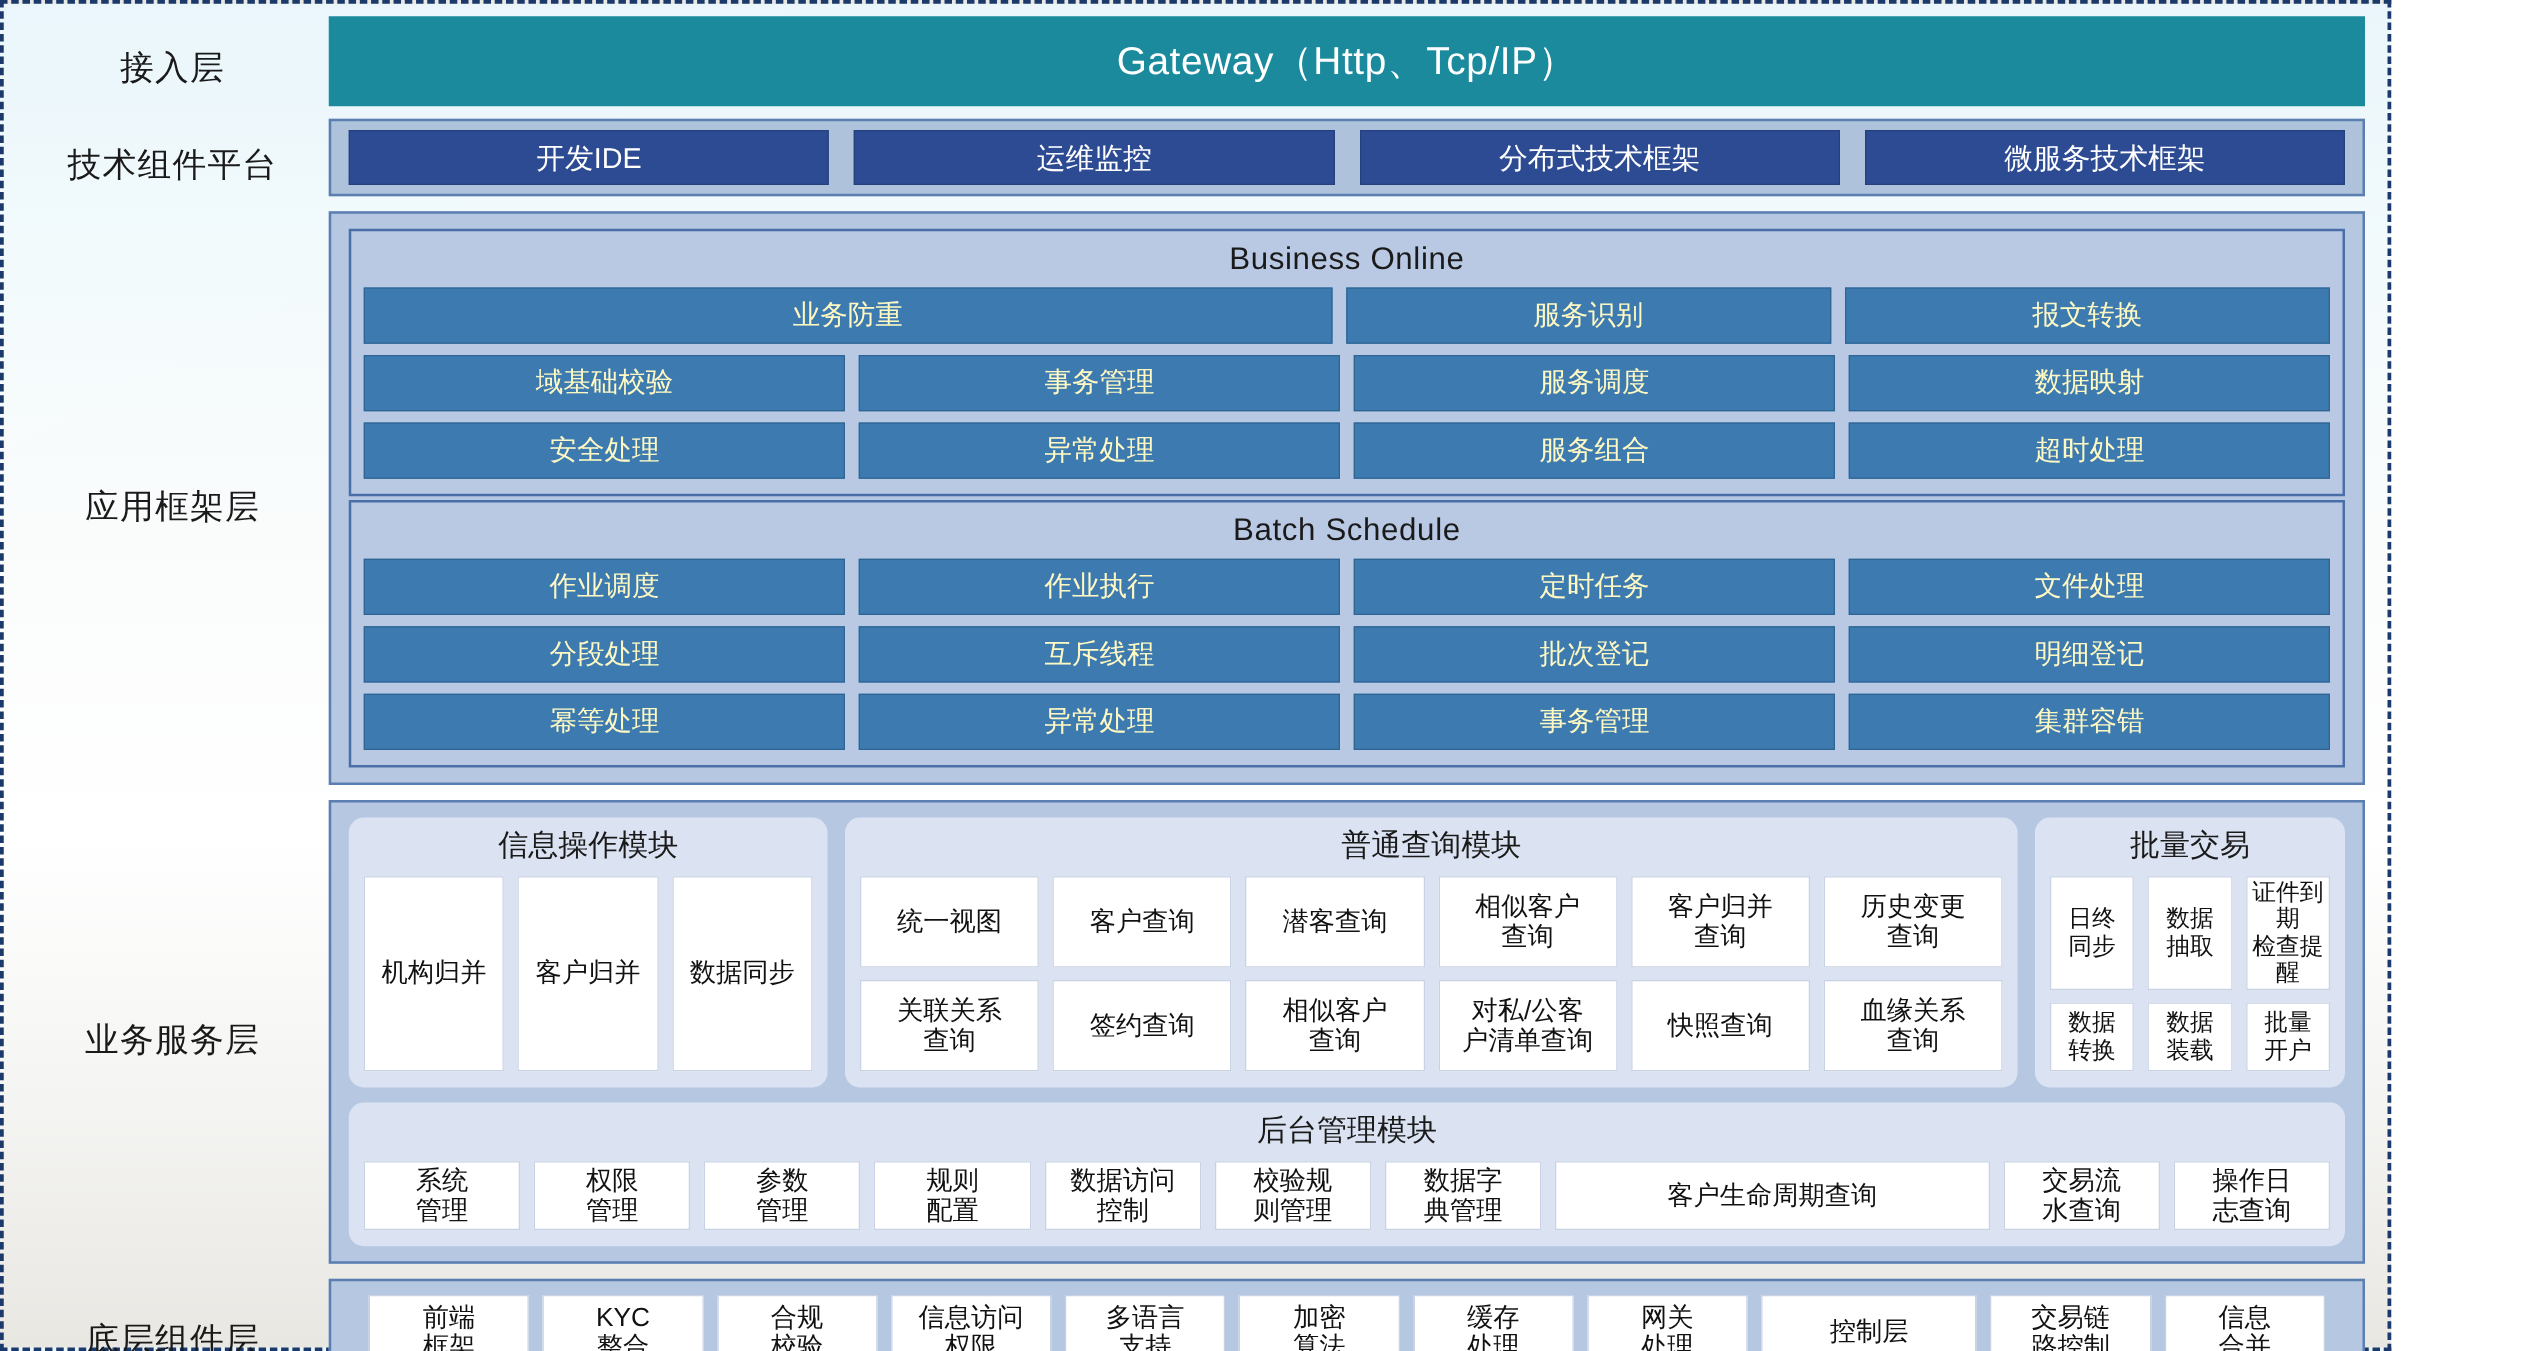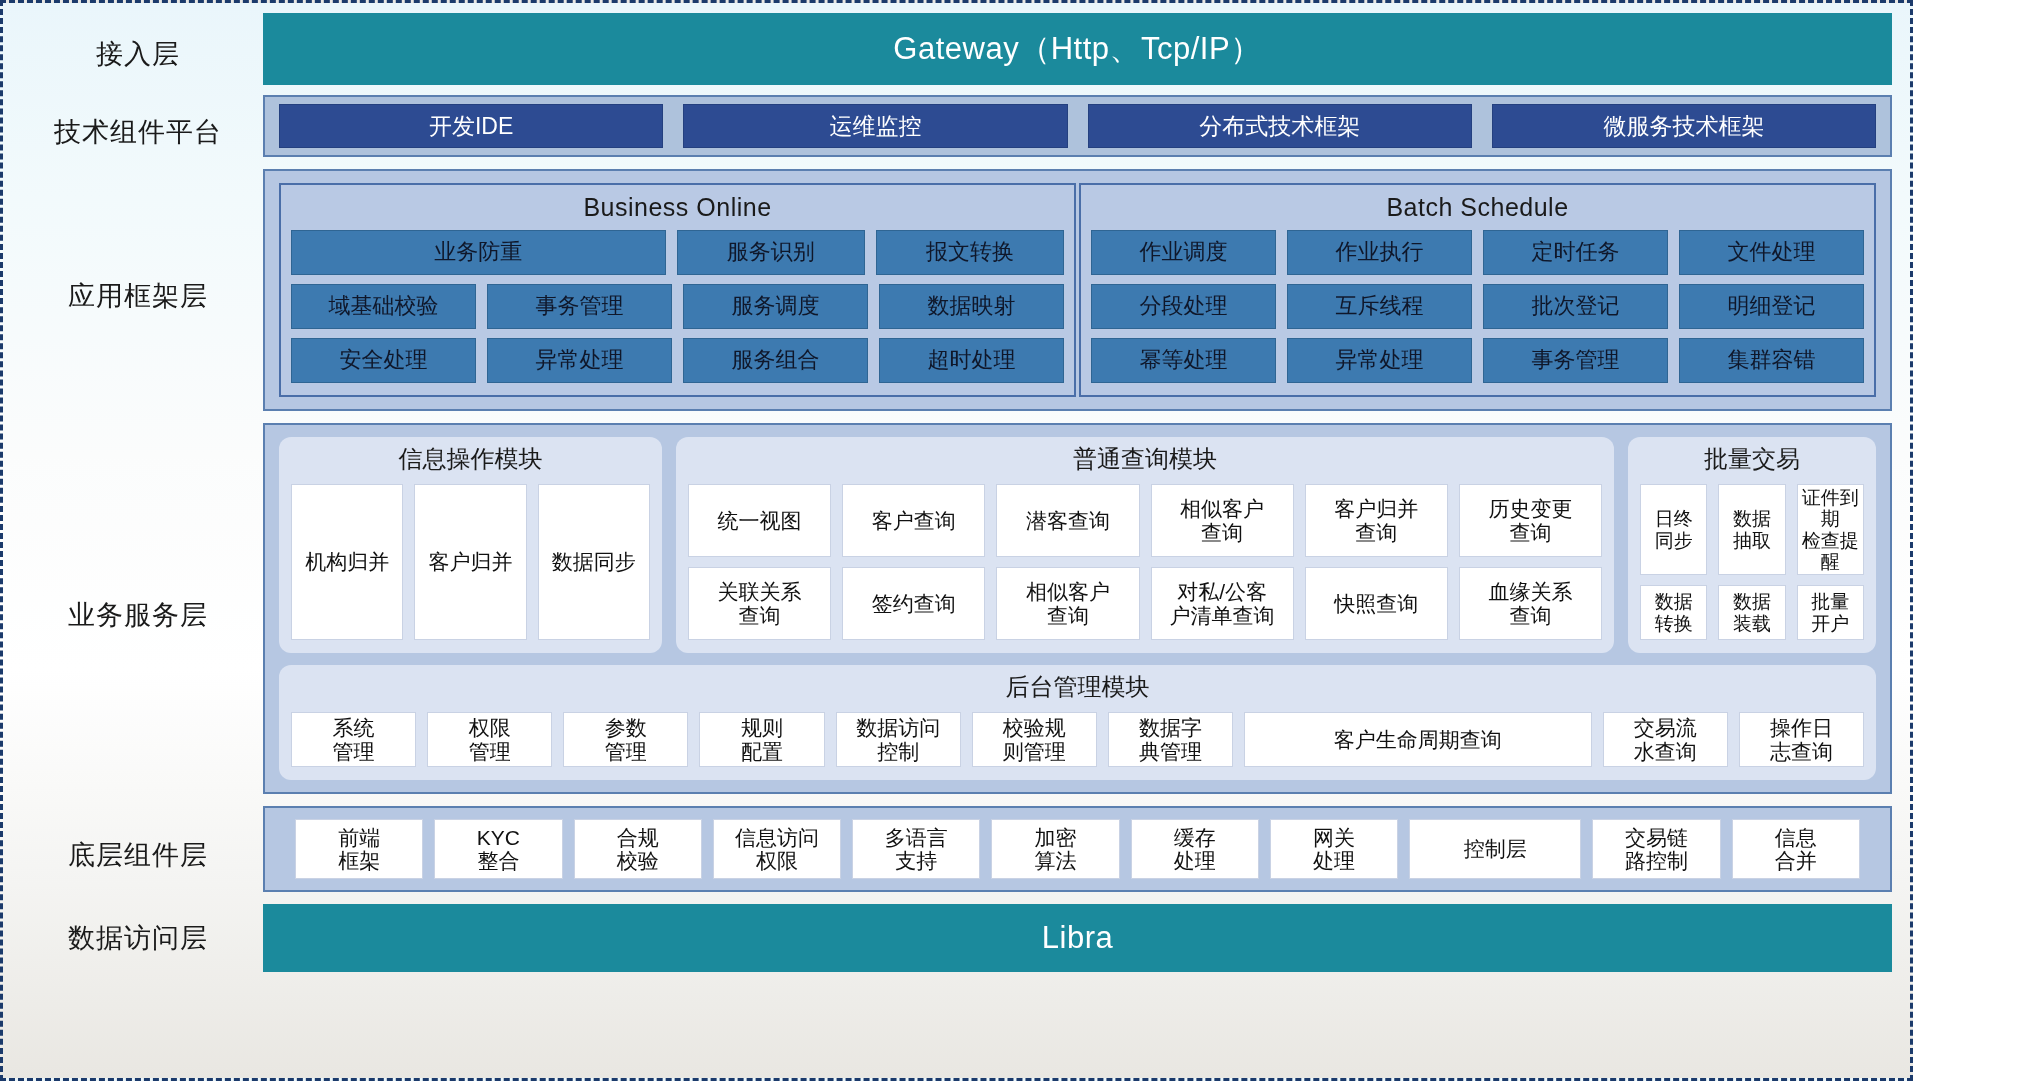--- a/index.html
+++ b/index.html
@@ -42,35 +42,35 @@
   }
   .tech-chip {
     flex: 1 1 0; height: 44px; background: #2d4b92; color: #fff;
     display: flex; align-items: center; justify-content: center;
     font-size: 23px; border: 1px solid #24407f;
   }
 
   
   .framework-band {
     background: #b6c7e2; border: 2px solid #5b7fb0;
-    display: flex; gap: 3px; padding: 12px 14px; margin-bottom: 12px;
+    display: flex; gap: 3px; padding: 12px 14px; margin-bottom: 12px; flex-direction: column;
   }
   .fw-group {
     flex: 1 1 0; background: #b9c9e4; border: 2px solid #4a6ea8;
     padding: 6px 10px 12px 10px;
   }
   .fw-title {
     text-align: center; font-size: 25px; color: #1a1a1a;
     margin: 2px 0 8px 0; letter-spacing: .5px;
   }
   .fw-grid { display: flex; flex-direction: column; gap: 9px; }
   .fw-line { display: flex; gap: 11px; }
   .fw-cell {
     flex: 1 1 0; height: 45px; background: #3d7ab0; border: 1px solid #2f6593;
-    color: #0f172a; font-size: 22px;
+    color: #fef9c3; font-size: 22px;
     display: flex; align-items: center; justify-content: center;
     text-align: center; line-height: 1.1;
   }
   .fw-cell.span2 { flex: 2 1 0; }
 
   
   .biz-band {
     background: #b6c7e2; border: 2px solid #5b7fb0;
     padding: 12px 14px; margin-bottom: 12px;
     display: flex; flex-direction: column; gap: 12px;

